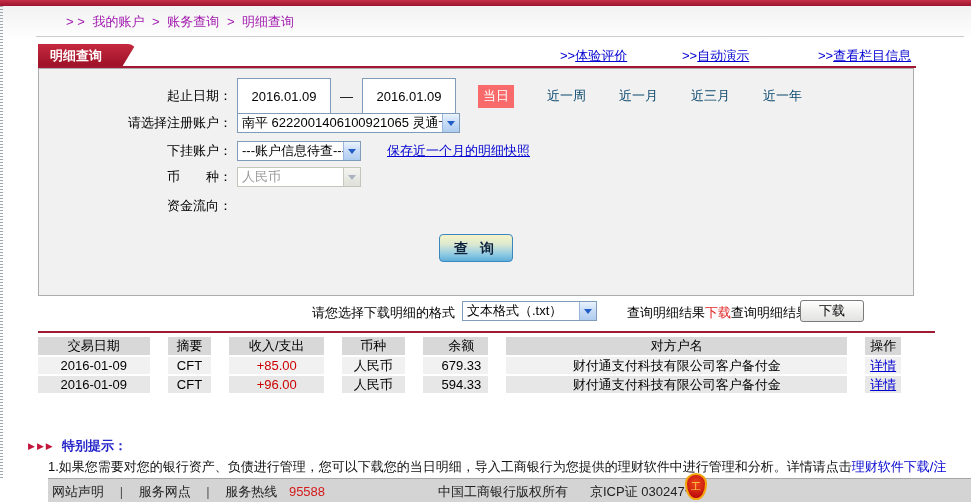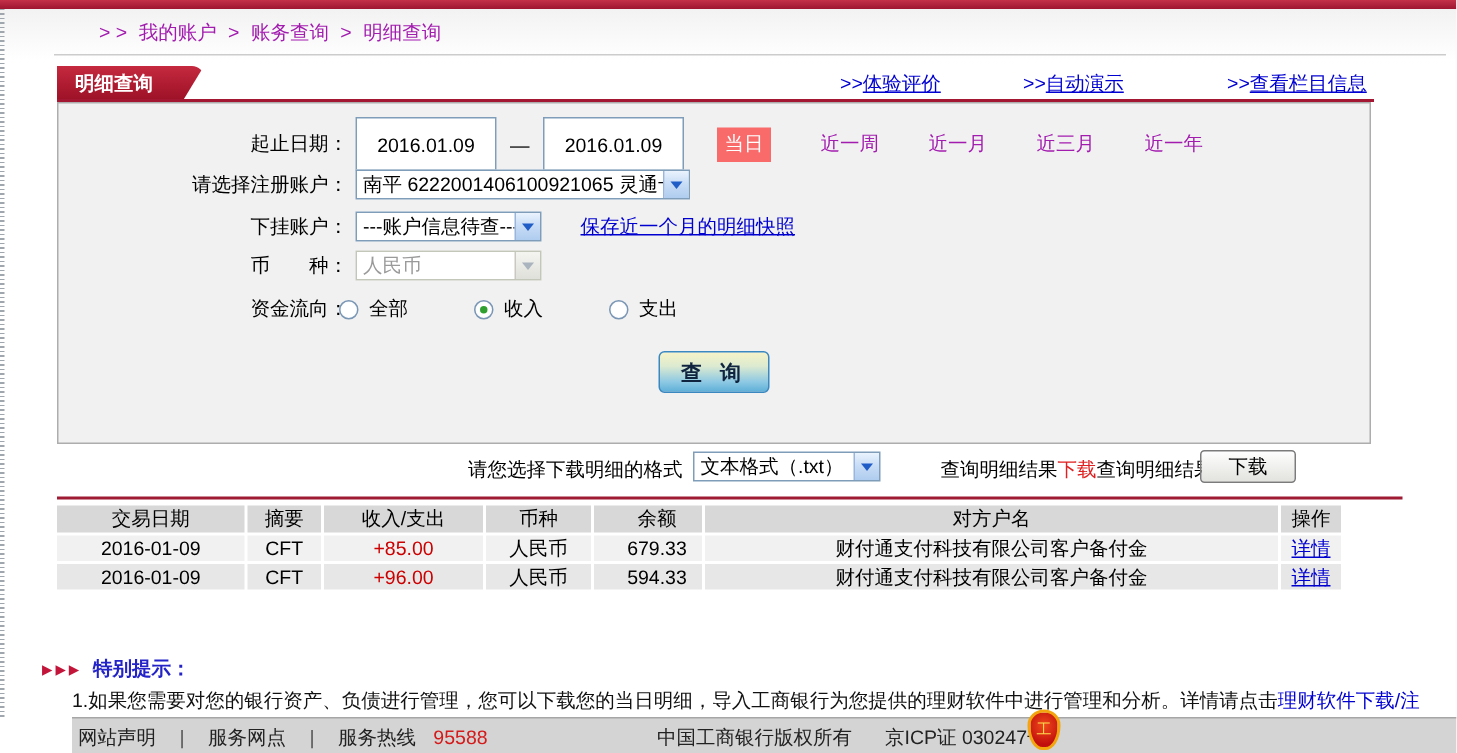--- a/index.html
+++ b/index.html
@@ -39,38 +39,38 @@
            background:#f1f1f1; border:1px solid #adadad; }
   .frow { position:absolute; left:0; width:100%; display:flex; align-items:center; height:22px; }
   .flabel { width:193px; text-align:right; flex:0 0 auto; }
   .r1 { top:16px; } .r2 { top:43px; } .r3 { top:71px; } .r4 { top:97px; } .r5 { top:126px; }
 
   .date-input { width:94px; height:36px; border:1px solid #7f9db9; background:#fff;
                 text-align:center; font:13px "Liberation Sans",sans-serif; margin-left:5px; }
   .dash { margin:0 9px; }
   .today-btn { margin-left:22px; background:#f96b6b; color:#fff; padding:2px 5px 3px;
                cursor:pointer; white-space:nowrap; }
-  .preset { margin-left:33px; color:#a21caf; cursor:pointer; white-space:nowrap;text-align:center; }
+  .preset { margin-left:33px; color:#0c4a6e; cursor:pointer; white-space:nowrap;text-align:center; }
 
   .xp-select { height:20px; border:1px solid #7f9db9; background:#fff; display:flex;
                align-items:center; margin-left:5px; cursor:pointer; position:relative; }
   .xp-select .val { padding:0 4px; white-space:nowrap; overflow:hidden; flex:1; }
   .xp-arrow { width:17px; height:18px; flex:0 0 auto;
               background:linear-gradient(180deg,#eaf3fd,#c9ddf6 45%,#afccef);
               border-left:1px solid #9ab6dd; display:flex; align-items:center; justify-content:center; }
   .xp-arrow::after { content:""; width:0; height:0; border-left:4px solid transparent;
                      border-right:4px solid transparent; border-top:5px solid #215dc6; }
   .sel-register { width:223px; }
   .sel-sub { width:124px; }
   .sel-currency { width:124px; border-color:#c3c7ba; }
   .sel-currency .val { color:#9a9a9a; }
   .sel-currency .xp-arrow { background:linear-gradient(180deg,#f4f4f1,#e0e0da);
                             border-left:1px solid #c9c9c2; }
   .sel-currency .xp-arrow::after { border-top-color:#aab4be; }
-  .sel-format { width:125px; }
+  .sel-format { width:135px; }
 
   .snap-link { margin-left:26px; color:#0000d0; text-decoration:underline; cursor:pointer; }
 
   .radio-group { display:flex; align-items:center; margin-left:-6px; }
   .radio-opt { display:flex; align-items:center; margin-right:30px; cursor:pointer; }
   .radio { width:13px; height:13px; border:1px solid #7a96b5; border-radius:50%;
            background:radial-gradient(#ffffff 55%,#e8eef5); margin-right:7px; position:relative; }
   .radio.checked::after { content:""; position:absolute; left:3px; top:3px; width:5px; height:5px;
                           border-radius:50%; background:#2fa02f; }
   .radio-opt .rlabel { margin-right:0; }
@@ -90,21 +90,21 @@
   .dl-red { color:#e02020; cursor:pointer; }
   .dl-btn { position:absolute; left:800px; top:0; width:64px; height:22px;
             border:1px solid #7b7b7b; border-radius:3px;
             background:linear-gradient(#fefefe,#e2e2de); text-align:center; line-height:20px;
             cursor:pointer; }
 
   
   .red-line { position:absolute; left:38px; top:331px; width:897px; height:2px; background:#9e1b33; }
   .tbl { position:absolute; left:38px; top:337px; width:863px; display:flex;
          flex-direction:column; gap:2px; }
-  .trow { display:flex; gap:2px; }
+  .trow { display:flex; gap:18px; }
   .tcell { display:flex; align-items:center; justify-content:center; height:17px;
            white-space:nowrap; overflow:hidden; }
   .thead .tcell { height:18px; background:#d8d8d8; }
   .trow.odd .tcell { background:#f1f1f1; }
   .trow.even .tcell { background:#e7e7e7; }
   .c0{width:125px;} .c1{width:49px;} .c2{width:106px;} .c3{width:70px;}
   .c4{width:72px;padding-left:12px;} .c5{width:382px;} .c6{width:40px;}
   .amt { color:#cc0000; }
   .detail-link { color:#0000d0; text-decoration:underline; cursor:pointer; }
 
@@ -193,34 +193,20 @@
     <div class="frow r4">
       <span class="flabel">币　　种：</span>
       <div class="xp-select sel-currency">
         <span class="val">人民币</span>
         <span class="xp-arrow"></span>
       </div>
     </div>
 
     <div class="frow r5">
       <span class="flabel">资金流向：</span>
-      <div class="radio-group">
-        <span class="radio-opt">
-          <span class="radio"></span>
-          <span class="rlabel">全部</span>
-        </span>
-        <span class="radio-opt g2">
-          <span class="radio checked"></span>
-          <span class="rlabel">收入</span>
-        </span>
-        <span class="radio-opt g3">
-          <span class="radio"></span>
-          <span class="rlabel">支出</span>
-        </span>
-      </div>
     </div>
 
     <div class="query-btn">查 询</div>
   </div>
 
   <div class="dl-row">
     <span class="dl-label">请您选择下载明细的格式</span>
     <div class="xp-select sel-format dl-select">
       <span class="val">文本格式（.txt）</span>
       <span class="xp-arrow"></span>

